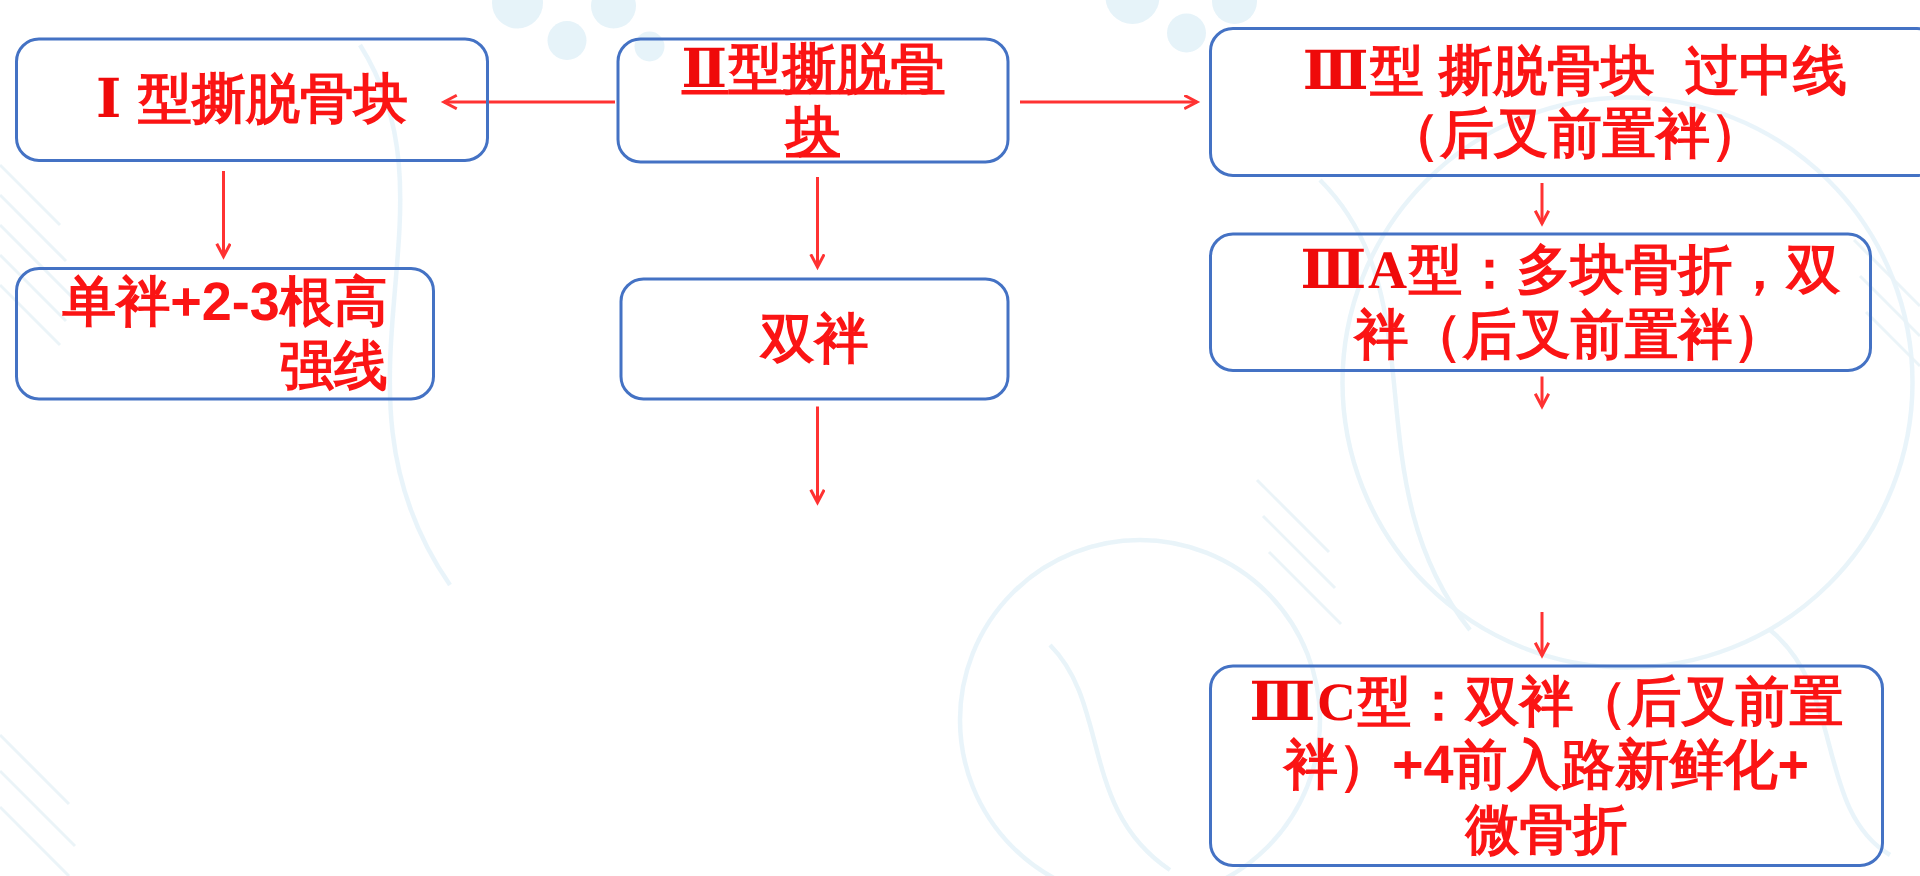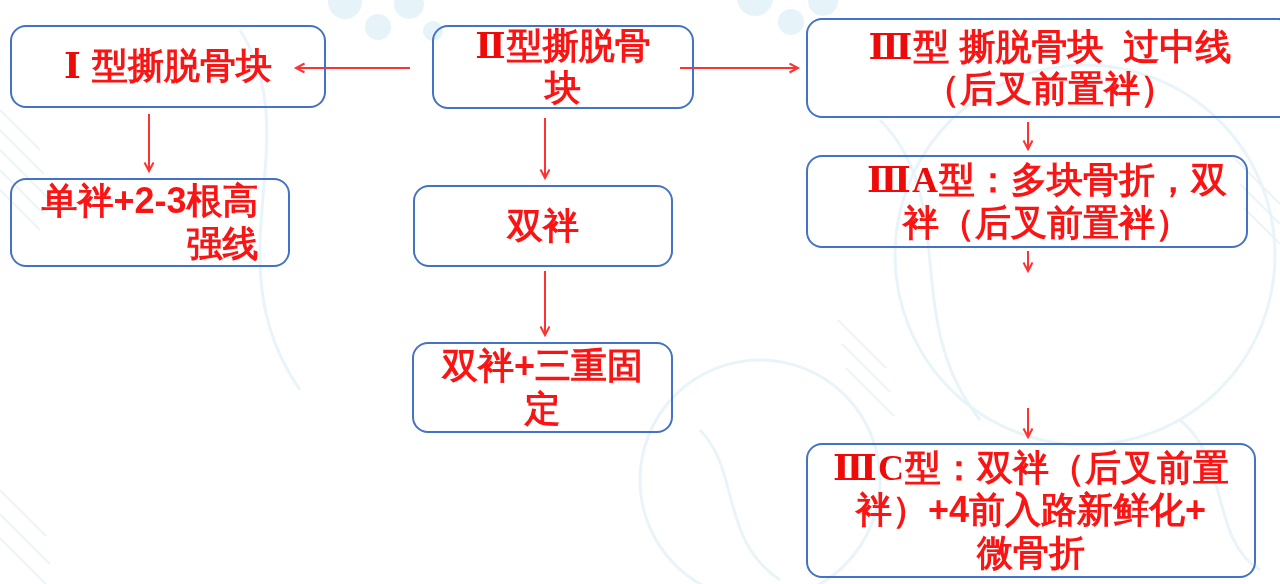--- a/index.html
+++ b/index.html
@@ -98,33 +98,29 @@
 
   <div class="flow-box" style="left:10px;top:25px;width:316px;height:83px;">
     <div><span class="prefix">Ⅰ </span><span class="label">型撕脱骨块</span></div>
   </div>
 
   <div class="flow-box" style="left:10px;top:178px;width:280px;height:89px;text-align:right;">
     <div><span class="label">单袢+2-3根高
 强线</span></div>
   </div>
 
-  <div class="flow-box" style="left:432px;top:25px;width:262px;height:84px;">
+  <div class="flow-box" style="left:411px;top:25px;width:262px;height:84px;text-decoration:underline;">
     <div><span class="prefix">Ⅱ</span><span class="label">型撕脱骨
 块</span></div>
   </div>
 
   <div class="flow-box" style="left:413px;top:185px;width:260px;height:82px;">
     <div><span class="label">双袢</span></div>
   </div>
 
-  <div class="flow-box" style="left:412px;top:342px;width:261px;height:91px;">
-    <div><span class="label">双袢+三重固
-定</span></div>
-  </div>
 
   <div class="flow-box" style="left:806px;top:18px;width:488px;height:100px;">
     <div><span class="prefix">Ⅲ</span><span class="label">型 撕脱骨块  过中线
 （后叉前置袢）</span></div>
   </div>
 
   <div class="flow-box" style="left:806px;top:155px;width:442px;height:93px;padding-left:48px;">
     <div><span class="prefix">ⅢA</span><span class="label">型：多块骨折，双
 袢（后叉前置袢）</span></div>
   </div>

